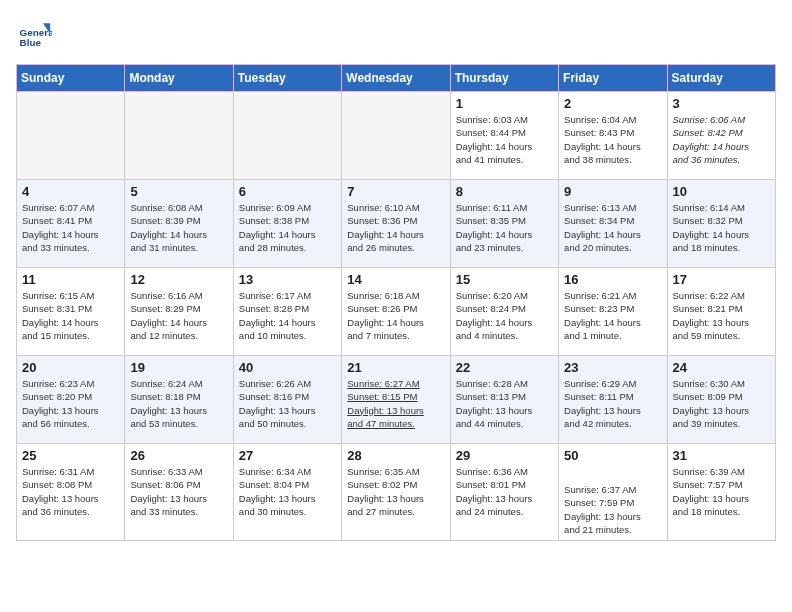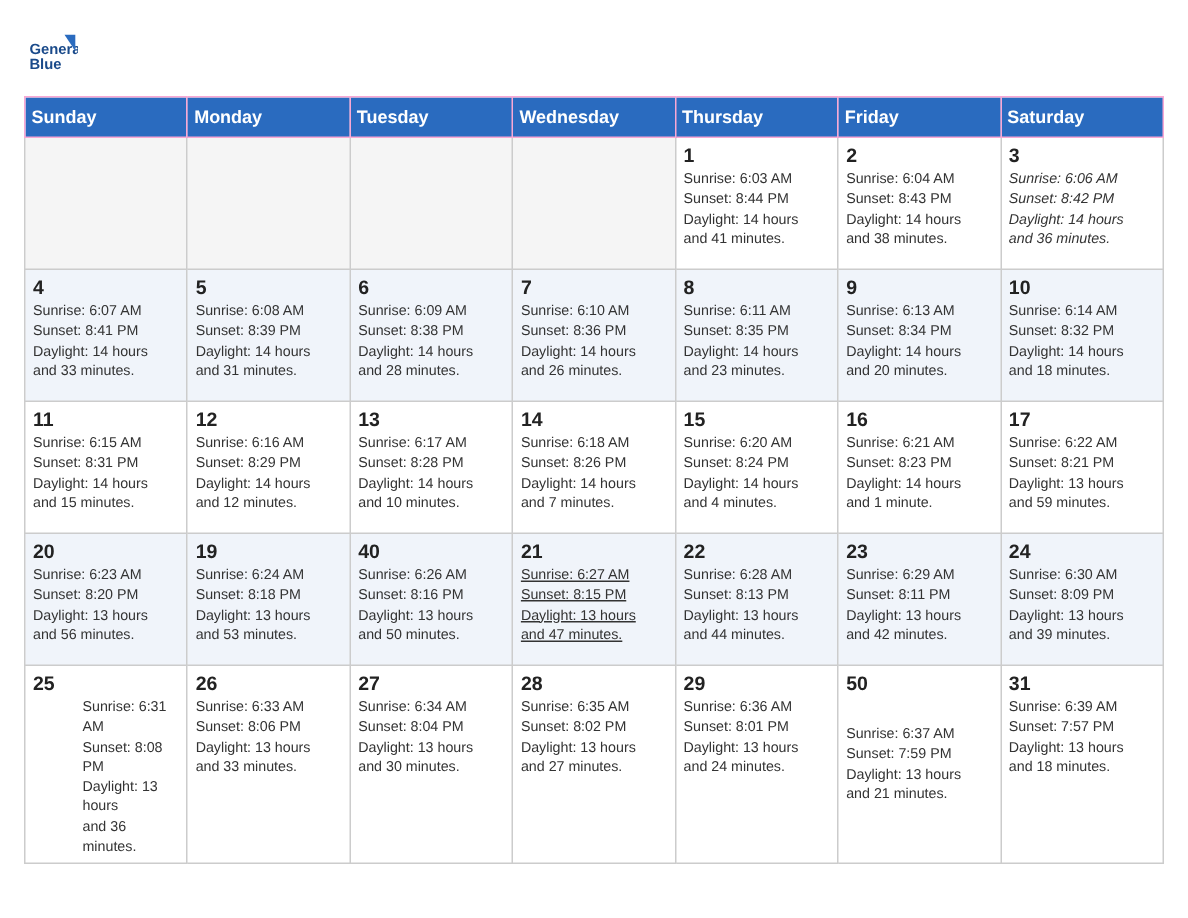--- a/index.html
+++ b/index.html
@@ -299,21 +299,21 @@
           <span class="day-number">24</span>
           <div class="day-info" style="white-space: pre-line;">Sunrise: 6:30 AM
 Sunset: 8:09 PM
 Daylight: 13 hours
 and 39 minutes.</div>
         </td>
       </tr>
       <tr class="week-row">
         <td>
           <span class="day-number">25</span>
-          <div class="day-info" style="white-space: pre-line; margin-left: 33px;">Sunrise: 6:31 AM
+          <div class="day-info" style="white-space: pre-line;">Sunrise: 6:31 AM
 Sunset: 8:08 PM
 Daylight: 13 hours
 and 36 minutes.</div>
         </td>
         <td>
           <span class="day-number">26</span>
           <div class="day-info" style="white-space: pre-line;">Sunrise: 6:33 AM
 Sunset: 8:06 PM
 Daylight: 13 hours
 and 33 minutes.</div>

